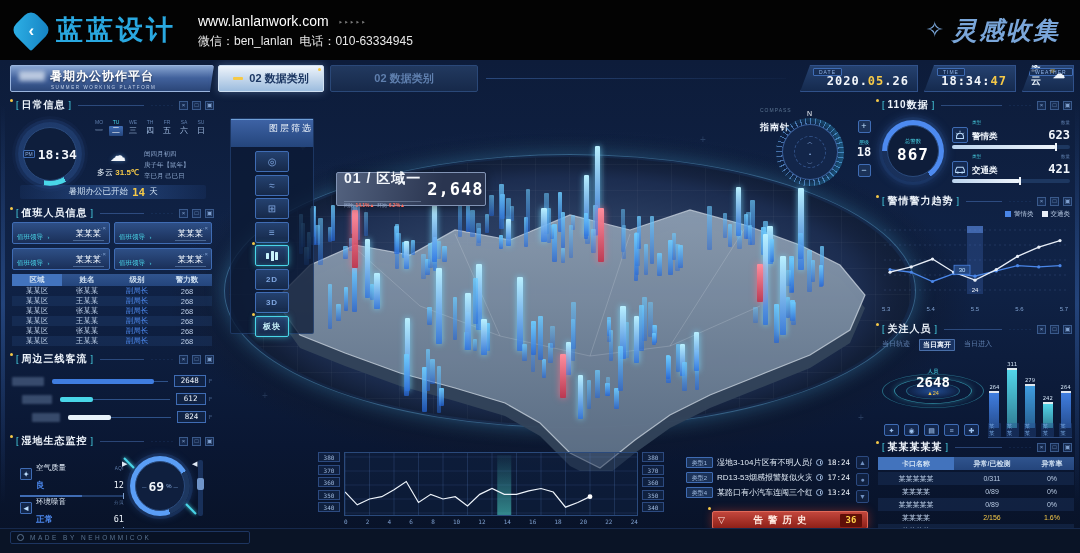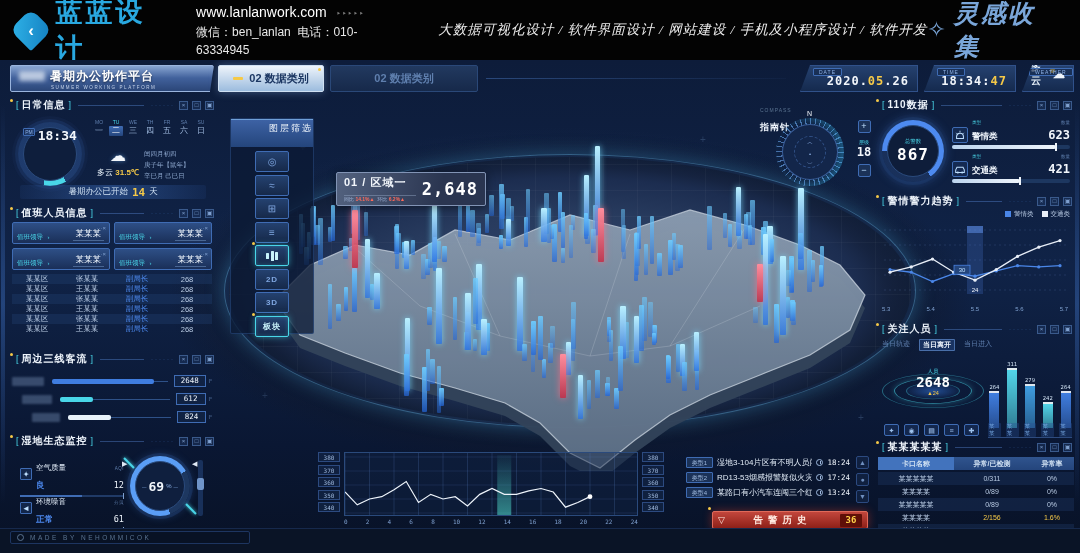--- a/index.html
+++ b/index.html
@@ -57,21 +57,21 @@
 .p-dot{width:3px;height:3px;background:#f5c948;border-radius:50%;align-self:flex-start;margin-top:1px}
 .p-br{color:#49d6e8;font-size:9px;line-height:1}
 .p-t{color:#eef4fb;font-size:10px;font-weight:bold;letter-spacing:1px;white-space:nowrap}
 .p-line{flex:1;border-top:1px solid rgba(90,140,220,.4);margin:0 4px}
 .p-dots{color:#3f6cb4;font-size:6px;letter-spacing:2px}
 .p-ic{width:9px;height:9px;border:1px solid #3a5a8c;color:#7fa0cf;font-size:6px;line-height:7px;text-align:center;background:rgba(30,55,100,.5);margin-left:1px}
 .panel{position:absolute}
 
 
 .clock{position:absolute;left:10px;top:24px;width:64px;height:64px;border-radius:50%;background:conic-gradient(from 150deg,#49d6e8 0 42deg,rgba(60,110,190,.35) 42deg 360deg);box-shadow:0 0 0 3px rgba(30,60,110,.45),0 0 0 6px rgba(22,44,84,.35)}
-.clock-in{position:absolute;inset:5px;border-radius:50%;background:#0e1e3c;border:1px solid #2a4a7c;display:flex;align-items:flex-start;justify-content:center;gap:3px}
+.clock-in{position:absolute;inset:5px;border-radius:50%;background:#0e1e3c;border:1px solid #2a4a7c;display:flex;align-items:center;justify-content:center;gap:3px}
 .clock-ampm{font-size:5px;color:#8fb3e8;border:1px solid #3f6cb4;padding:0 1px;border-radius:1px}
 .clock-time{font-family:"DejaVu Sans Mono",monospace;font-size:13px;font-weight:bold;color:#f2f6fb}
 .wk{position:absolute;left:84px;top:21px;display:flex;gap:3px}
 .wk-col{width:14px;text-align:center;line-height:1.3}
 .wk-en{font-size:5px;color:#5f7fae;display:block}
 .wk-cn{font-size:8px;color:#9fb9de;display:block}
 .wk-act .wk-en{color:#49d6e8}
 .wk-act .wk-cn{color:#fff;background:linear-gradient(180deg,#3f6cb4,#24457c);border-radius:1px}
 .dweather{position:absolute;left:88px;top:48px;width:44px;text-align:center}
 .dw-cloud{font-size:16px;color:#f2f6fb;text-shadow:0 0 4px rgba(120,190,255,.5)}
@@ -143,21 +143,21 @@
 .plat-top{left:229px;top:97px;width:682px;height:268px;border-radius:50%;overflow:hidden;background:radial-gradient(closest-side,#33476c,#283b5e 58%,#1c2d50 84%,rgba(16,26,48,.65) 100%)}
 .plat-grid{position:absolute;inset:0;background:repeating-linear-gradient(90deg,rgba(255,255,255,.03) 0 1px,transparent 1px 34px),repeating-linear-gradient(0deg,rgba(255,255,255,.03) 0 1px,transparent 1px 26px)}
 #map-svg{left:240px;top:96px}
 .mb{position:absolute;width:4.5px;border-radius:1px;background:linear-gradient(to top,rgba(35,100,215,.75),rgba(110,205,255,.95))}
 .mb-tall{width:5.5px;background:linear-gradient(to top,rgba(45,120,230,.8),rgba(185,240,255,1));box-shadow:0 0 6px rgba(120,220,255,.8)}
 .mb-red{width:6px;background:linear-gradient(to top,rgba(200,45,70,.85),#ff8d9d);box-shadow:0 0 7px rgba(255,110,130,.8)}
 
 
 .tip{left:336px;top:112px;width:150px;height:34px;background:linear-gradient(100deg,#53627f,#2a3550 70%);border:1px solid #8294b5;border-radius:2px;display:flex;align-items:center;padding:3px 7px;gap:6px;box-shadow:0 2px 8px rgba(0,0,0,.45)}
 .tip-left{flex:1;line-height:1.4}
-.tip-name{font-size:11px;font-weight:bold;color:#f2f6fb;letter-spacing:1px;border-bottom:1px solid rgba(160,180,210,.4);padding-bottom:5px;white-space:nowrap}
+.tip-name{font-size:14px;font-weight:bold;color:#f2f6fb;letter-spacing:1px;border-bottom:1px solid rgba(160,180,210,.4);padding-bottom:13px;white-space:nowrap}
 .tip-sub{font-size:5px;color:#9fb3d6;white-space:nowrap}
 .tip-sub b{color:#ff6a5a}
 .tip-val{font-family:"DejaVu Sans Mono",monospace;font-size:17px;font-weight:bold;color:#fff;letter-spacing:1px}
 
 
 .cmp{left:760px;top:38px;width:112px;height:104px}
 .cmp-lab1{font-size:5px;color:#5a7390;letter-spacing:1px}
 .cmp-lab2{font-size:9px;font-weight:bold;color:#eef4fb;letter-spacing:1px}
 .cmp-n{position:absolute;left:47px;top:12px;font-size:7px;color:#f2f6fb}
 .cmp-ring{position:absolute;left:16px;top:20px;width:68px;height:68px;border-radius:50%;background:repeating-conic-gradient(rgba(120,180,255,.55) 0 2deg,rgba(20,40,75,0) 2deg 9deg);box-shadow:inset -6px 0 10px rgba(60,200,255,.35)}
@@ -253,21 +253,20 @@
     <div class="logo">
       <div class="logo-badge">
           <span>‹</span>
         </div>
       <span class="logo-name">蓝蓝设计</span>
     </div>
     <div class="banner-contact">
       <div class="bc-top"><span>www.lanlanwork.com</span><span class="bc-arrows">‣‣‣‣‣</span></div>
       <div class="bc-sub"><span>微信：</span><span>ben_lanlan</span>&nbsp;&nbsp;<span>电话：</span><span>010-63334945</span></div>
     </div>
-    <div class="banner-services">大数据可视化设计 / 软件界面设计 / 网站建设 / 手机及小程序设计 / 软件开发</div>
     <div class="banner-collect">
       <span class="collect-icon">✧</span>
       <span class="collect-text">灵感收集</span>
     </div>
   </header>
 
   <div class="dash">
     <div class="edge" style="left:1px"></div>
     <div class="edge" style="left:1075px"></div>
     <div class="plus-mark" style="left:300px;top:82px">+</div>
@@ -637,20 +636,26 @@
           <div class="dc">
             <div><span class="dc-role">值班领导</span> <span class="dc-arr">›</span><span class="dc-x">···×</span></div>
             <div class="dc-name">某某某</div>
           </div>
           <div class="dc">
             <div><span class="dc-role">值班领导</span> <span class="dc-arr">›</span><span class="dc-x">···×</span></div>
             <div class="dc-name">某某某</div>
           </div>
         </div>
       <div class="dt" id="duty-table">
+          <div class="dt-h">
+            <span>区域</span>
+            <span>姓名</span>
+            <span>级别</span>
+            <span>警力数</span>
+          </div>
           <div class="dt-r">
             <span>某某区</span>
             <span>张某某</span>
             <span class="lv">副局长</span>
             <span>268</span>
           </div>
           <div class="dt-r">
             <span>某某区</span>
             <span>王某某</span>
             <span class="lv">副局长</span>

